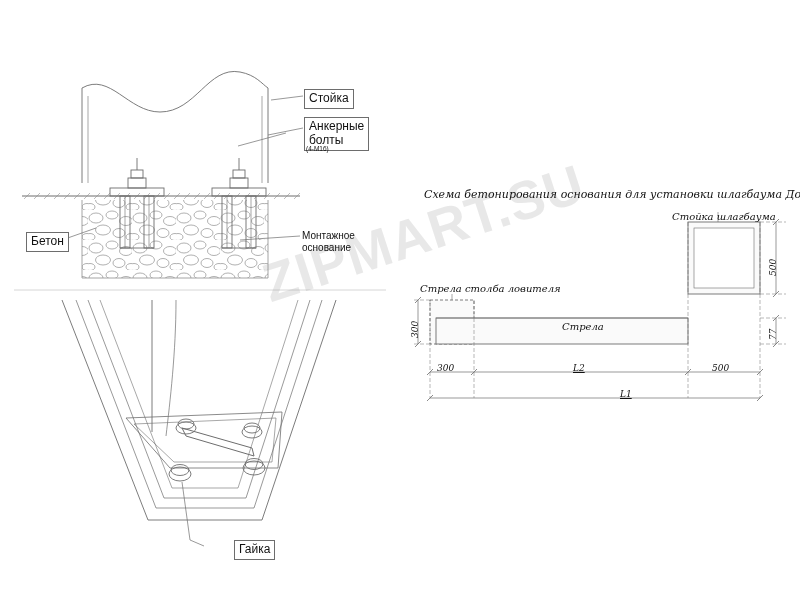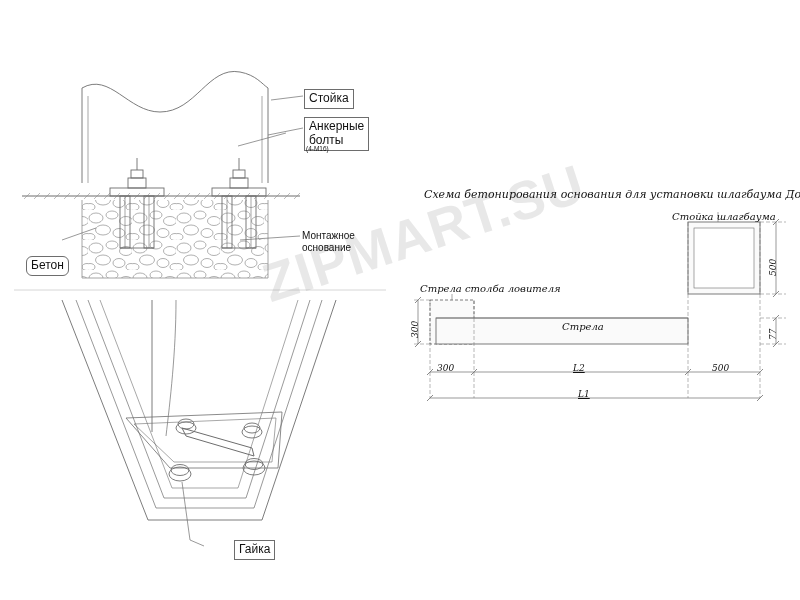--- a/index.html
+++ b/index.html
@@ -264,40 +264,40 @@
 </svg>
 
 <div id="watermark">ZIPMART.SU</div>
 
 <div class="lbl-box" style="left:304px; top:89px;">Стойка</div>
 
 <div class="lbl-box" style="left:304px; top:117px;">Анкерные
 болты</div>
 <div class="lbl lbl-sm" style="left:306px; top:145px;">(4-M16)</div>
 
-<div class="lbl-box" style="left:26px; top:256px;border-radius:6px;">Бетон</div>
+<div class="lbl-box" style="left:26px; top:232px;">Бетон</div>
 
 <div class="lbl" style="left:302px; top:230px;">Монтажное
 основание</div>
 
 <div class="lbl-box" style="left:204px; top:540px;margin-left:30px;">Гайка</div>
 
 <div class="title" style="left:424px; top:188px;">Схема бетонирования основания для установки шлагбаума ДорХан</div>
 
 <div class="cap-it" style="left:672px; top:211px;">Стойка шлагбаума</div>
 
 <div class="cap-it" style="left:420px; top:283px;">Стрела столба ловителя</div>
 
 <div class="cap-it" style="left:562px; top:321px;">Стрела</div>
 
 <div class="dim" style="left:437px; top:363px;">300</div>
 
 <div class="dim" style="left:573px; top:363px;text-decoration:underline;">L2</div>
 
 <div class="dim" style="left:712px; top:363px;">500</div>
 
-<div class="dim" style="left:578px; top:389px;text-decoration:underline;">L1</div>
+<div class="dim" style="left:620px; top:389px;text-decoration:underline;">L1</div>
 
 <div class="dim-rot" style="left:410px; top:338px;">300</div>
 
 <div class="dim-rot" style="left:768px; top:276px;">500</div>
 
 <div class="dim-rot" style="left:768px; top:340px;">77</div>
 
 </body></html>

